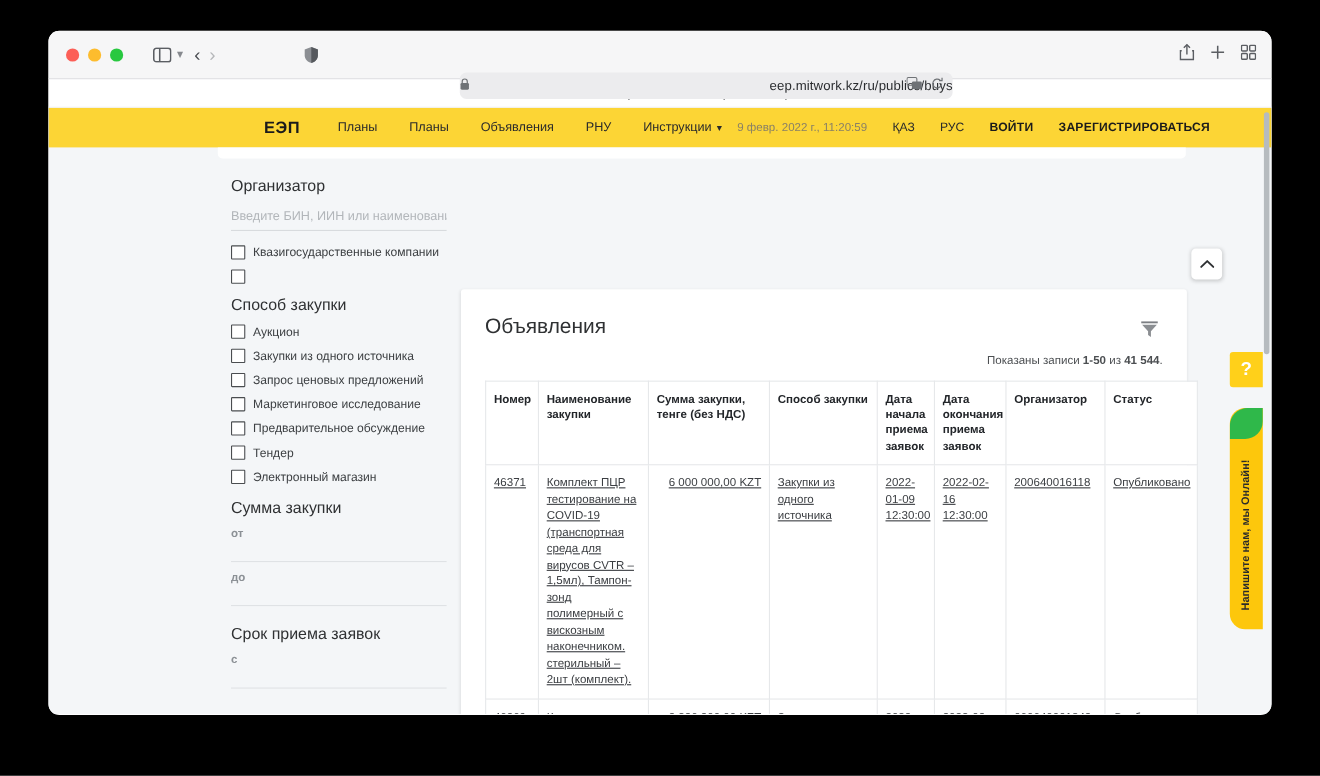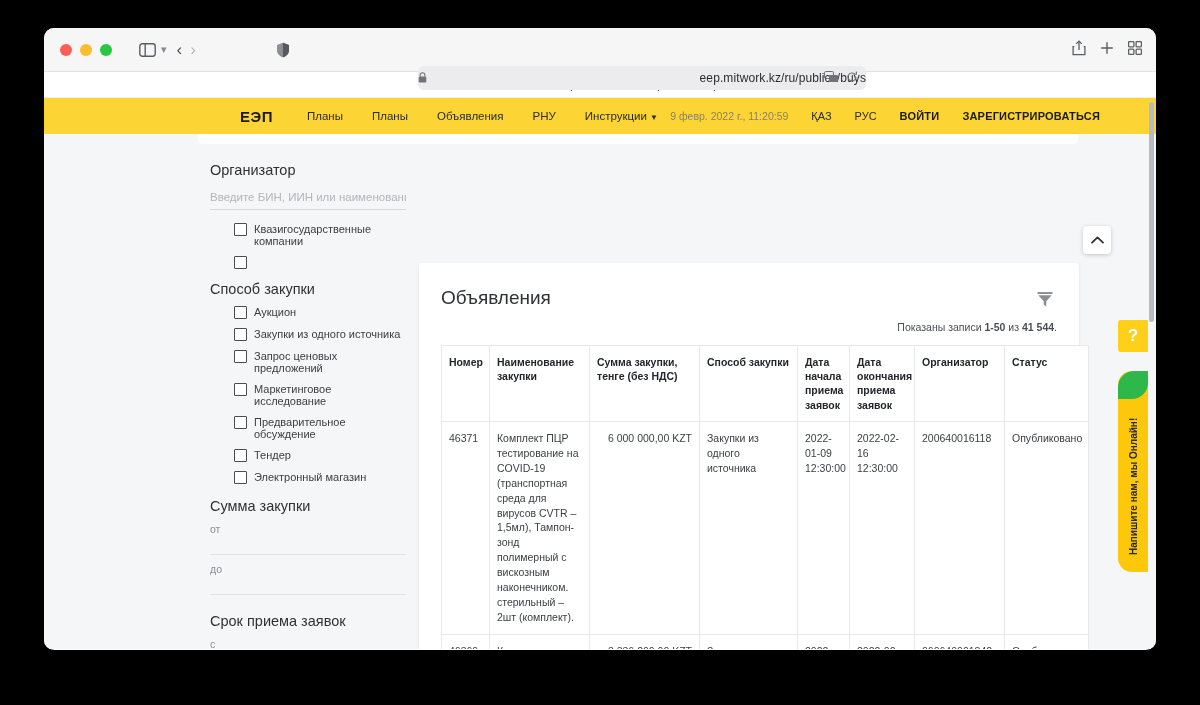--- a/index.html
+++ b/index.html
@@ -176,34 +176,33 @@
     font-size: 11.5px;
     color: #b2b6ba;
     padding: 0 0 6px 0;
     outline: none;
     font-family: "Liberation Sans", sans-serif;
   }
   .filter-input::placeholder { color: #b2b6ba; }
   .check-list { margin-top: 13px; }
   .check-row {
     display: flex;
-    align-items: flex-start;
+    align-items: flex-end;
     gap: 7px;
     margin-bottom: 9px;
-    margin-left: 24px;
   }
   .cbox {
     width: 13px; height: 13px;
     border: 1.4px solid #4a4d50;
     border-radius: 1px;
     background: #fff;
     flex: none;
   }
   .check-label { font-size: 11px; color: #3d4043; }
-  .subfield-label { font-size: 10.5px; color: #8c9196; margin: 8px 0 0 0; }
+  .subfield-label { font-size: 10.5px; color: #8c9196; margin: 8px 0 0 0; font-weight: bold; }
   .underline-field {
     width: 196px;
     height: 20px;
     border-bottom: 1px solid #dfe2e5;
   }
 
   
   .panel {
     position: absolute;
     left: 375px; top: 165px;
@@ -253,20 +252,21 @@
     line-height: 1.35;
   }
   table.grid td {
     border: 1px solid #e6e8ea;
     font-size: 10.5px;
     color: #3b3e42;
     vertical-align: top;
     padding: 9px 7px;
     line-height: 1.42;
     background: #ffffff;
+    text-decoration: underline;
   }
   td.num-col { text-align: right; }
   .col-num { width: 48px; }
   .col-name { width: 100px; }
   .col-sum { width: 110px; }
   .col-method { width: 98px; }
   .col-start { width: 52px; }
   .col-end { width: 65px; }
   .col-org { width: 90px; }
   .col-status { width: 84px; }

